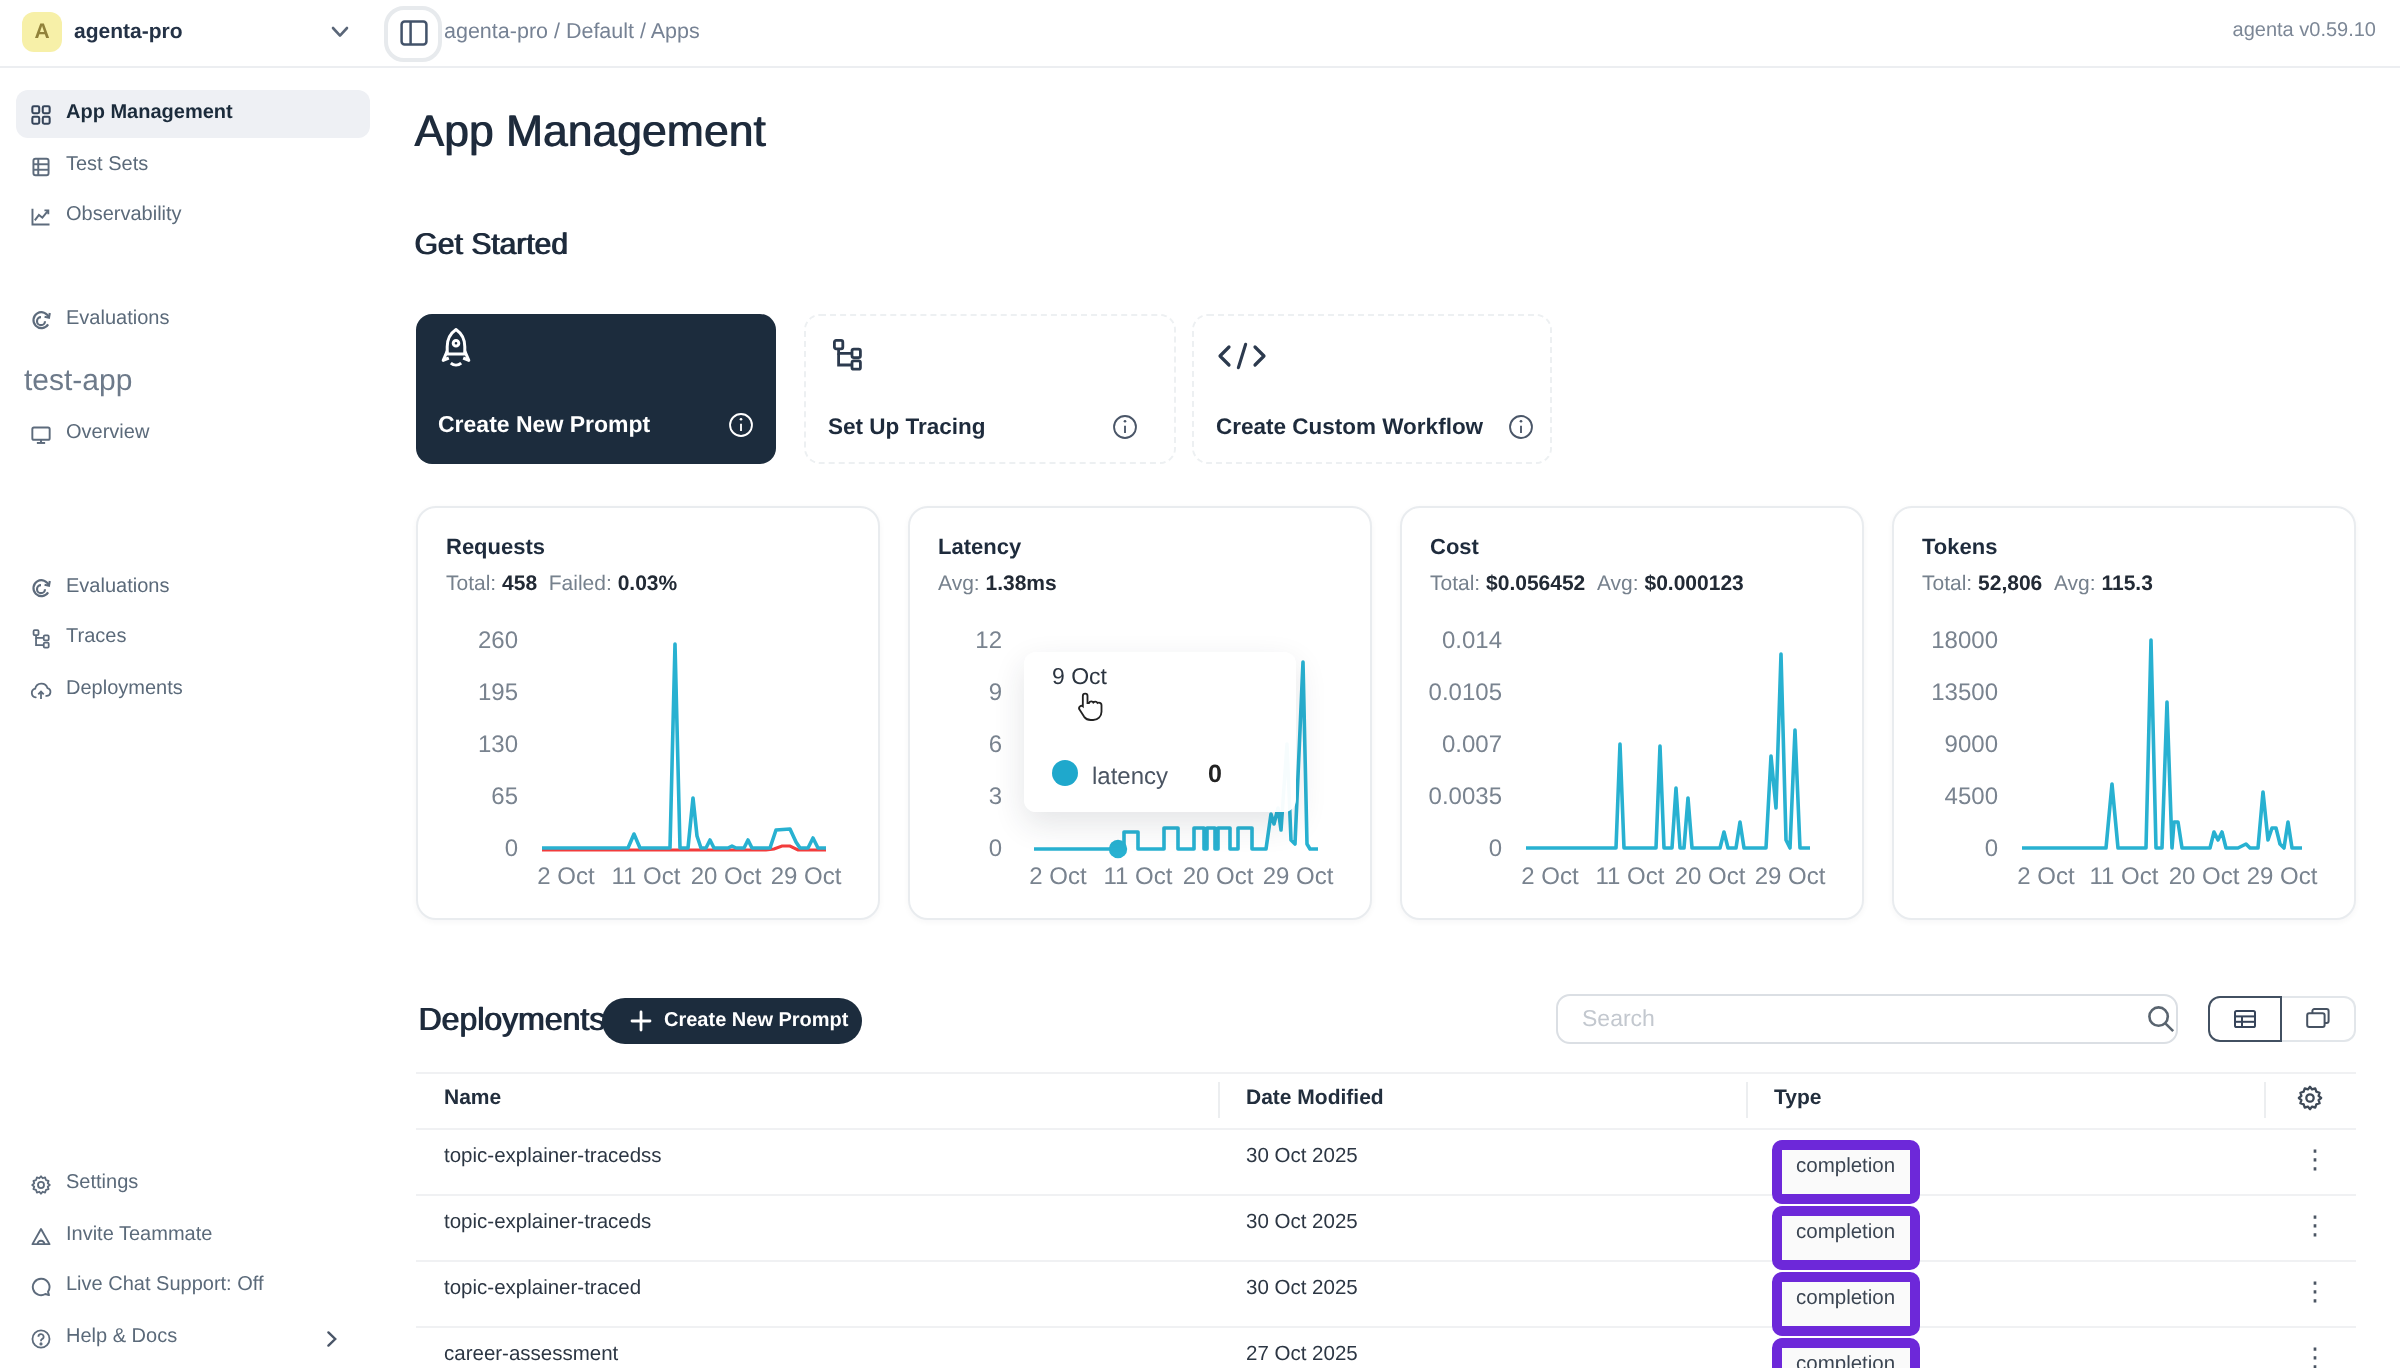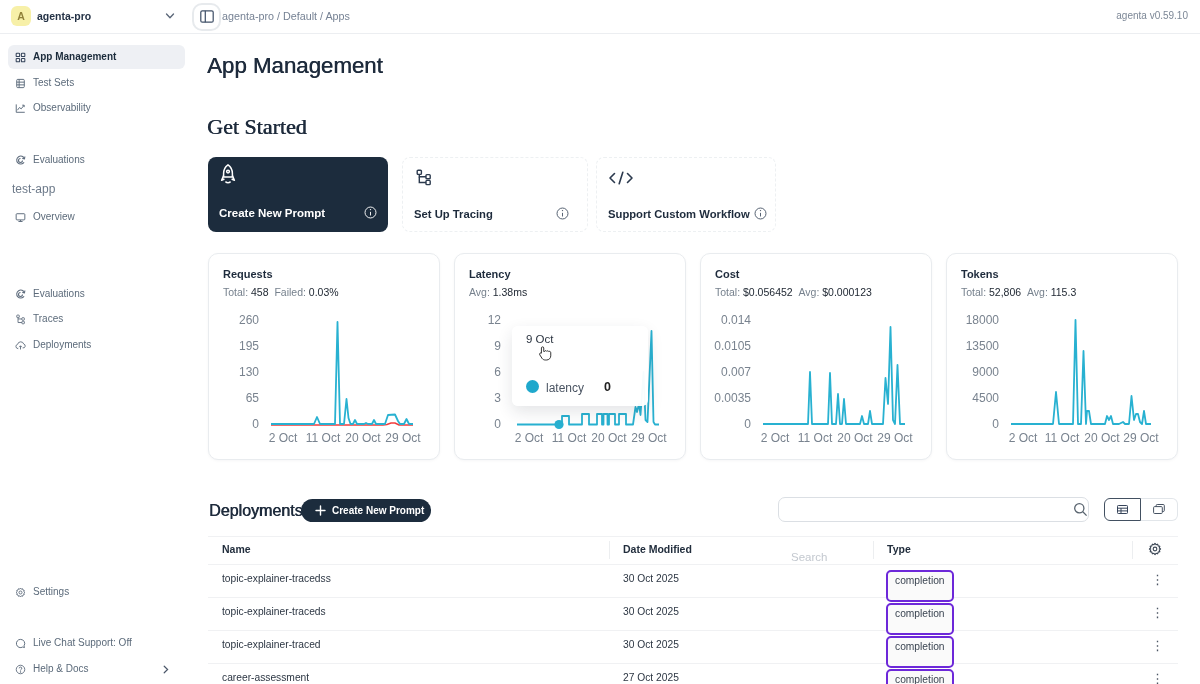--- a/index.html
+++ b/index.html
@@ -12,44 +12,44 @@
 #wsname{position:absolute;left:37px;top:10px;font-size:10.5px;font-weight:700;color:#243246;}
 #crumb{position:absolute;left:222px;top:10px;font-size:10.75px;color:#768294;}
 #ver{position:absolute;right:12px;top:10px;font-size:10px;color:#7c8796;}
 #toggle{position:absolute;left:192px;top:3px;width:29px;height:28px;border:2px solid #e7eaed;border-radius:10px;background:#fff;}
 
 .mi{position:absolute;left:8px;width:177px;height:24px;border-radius:6px;}
 .mi .lbl{position:absolute;left:25px;top:0;height:24px;line-height:24px;font-size:10px;color:#5b6a7a;white-space:nowrap;}
 .mi.sel{background:#eef0f4;}
 .mi.sel .lbl{color:#1b2b3b;font-weight:700;}
 .mi .ico{position:absolute;left:7px;top:6.5px;width:11px;height:11px;}
-.grplbl{position:absolute;left:12px;font-size:12px;color:#6d7a8a;}
+.grplbl{position:absolute;left:12px;font-size:15px;color:#6d7a8a;}
 
 #h1{position:absolute;left:207px;top:53px;font-size:22.25px;font-weight:400;color:#1e2b3c;text-shadow:0.5px 0 0 #1e2b3c;}
-#h2{position:absolute;left:207px;top:114px;font-size:22px;font-weight:400;color:#1e2b3c;text-shadow:0.6px 0 0 #1e2b3c;font-family:Liberation Serif, serif;}
+#h2{position:absolute;left:207px;top:114px;font-size:15px;font-weight:400;color:#1e2b3c;text-shadow:0.6px 0 0 #1e2b3c;}
 .gcard{position:absolute;top:157px;height:75px;border-radius:8px;}
 .gc-dark{background:#1c2c3d;}
 .gc-lite{border:1px dashed #edf0f2;background:#fff;}
 
 .ccard{position:absolute;top:253px;width:232px;height:207px;border:1px solid #e9ecef;border-radius:10px;background:#fff;box-shadow:0 1px 3px rgba(20,30,50,.04);}
 .ccard .t{position:absolute;left:14px;top:14px;font-size:11px;font-weight:700;color:#1e2b3c;}
 .ccard .s{position:absolute;left:14px;top:32px;font-size:10.5px;color:#76818d;}
-.ccard .s b{color:#222a35;font-weight:400;}
+.ccard .s b{color:#222a35;font-weight:700;}
 .ccard svg{position:absolute;left:0;top:0;}
 
 #apph{position:absolute;left:209px;top:502px;font-size:16px;font-weight:400;color:#1e2b3c;text-shadow:0.6px 0 0 #1e2b3c;}
 #newbtn{position:absolute;left:301px;top:499px;width:130px;height:23px;border-radius:12px;background:#1c2c3d;color:#fff;font-size:12px;}
 #search{position:absolute;left:778px;top:497px;width:311px;height:25px;border:1px solid #dbdfe4;border-radius:7px;background:#fff;}
-#search .ph{position:absolute;left:12px;top:6px;font-size:11.5px;color:#c3c8cf;margin-top:47px;}
+#search .ph{position:absolute;left:12px;top:6px;font-size:11.5px;color:#c3c8cf;}
 .segb{position:absolute;top:498px;width:37px;height:23px;background:#fff;}
 
 .th{position:absolute;font-size:10.5px;font-weight:700;color:#222e3d;}
 .td{position:absolute;font-size:10.25px;color:#2c3643;}
 .rowline{position:absolute;left:208px;width:970px;height:1px;background:#f0f1f3;}
-.tag{position:absolute;height:32px;line-height:18px;padding:0 7px;border:2px solid #6d28d9;border-radius:5px;background:#fafafa;font-size:10.25px;color:#3b4552;}
+.tag{position:absolute;height:32px;line-height:18px;padding:0 7px;border:5px solid #6d28d9;border-radius:5px;background:#fafafa;font-size:10.25px;color:#3b4552;}
 .dots{position:absolute;left:1151px;width:10px;text-align:center;font-size:13px;color:#4b5563;letter-spacing:0;}
 </style>
 </head>
 <body>
 <div id="app">
 
 <div id="hdr"></div>
 <div id="avatar">A</div>
 <div id="wsname">agenta-pro</div>
 <svg class="abs" style="left:165px;top:12px" width="10" height="8" viewBox="0 0 10 8">
@@ -132,20 +132,27 @@
       </svg>
       <span class="lbl">Traces</span>
     </div>
 
 <div class="mi" style="top:580px">
       <svg class="ico" viewBox="0 0 16 16" fill="none" stroke="#5d6b7c" stroke-width="1.3">
         <circle cx="8" cy="8" r="2.2"></circle>
         <path d="M8 1.6 l1.2 1.5 1.8 -0.6 0.6 1.9 1.9 0.6 -0.6 1.8 1.5 1.2 -1.5 1.2 0.6 1.8 -1.9 0.6 -0.6 1.9 -1.8 -0.6 -1.2 1.5 -1.2 -1.5 -1.8 0.6 -0.6 -1.9 -1.9 -0.6 0.6 -1.8 -1.5 -1.2 1.5 -1.2 -0.6 -1.8 1.9 -0.6 0.6 -1.9 1.8 0.6 Z" stroke-linejoin="round"></path>
       </svg>
       <span class="lbl">Settings</span>
+    </div>
+<div class="mi" style="top:606px">
+      <svg class="ico" viewBox="0 0 16 16" fill="none" stroke="#5d6b7c" stroke-width="1.4" stroke-linejoin="round">
+        <path d="M8 2.2 L14.2 13.2 L1.8 13.2 Z"></path>
+        <path d="M5.5 13.2 a2.5 2.5 0 0 1 5 0"></path>
+      </svg>
+      <span class="lbl">Invite Teammate</span>
     </div>
 <div class="mi" style="top:631px">
       <svg class="ico" viewBox="0 0 16 16" fill="none" stroke="#5d6b7c" stroke-width="1.4">
         <path d="M8 2 a6 6 0 1 0 3.2 11.1 l2.6 0.8 -0.7 -2.5 A6 6 0 0 0 8 2 Z" stroke-linejoin="round"></path>
       </svg>
       <span class="lbl">Live Chat Support: Off</span>
     </div>
 <div class="mi" style="top:657px">
       <svg class="ico" viewBox="0 0 16 16" fill="none" stroke="#5d6b7c" stroke-width="1.3">
         <circle cx="8" cy="8" r="6.2"></circle>
@@ -189,21 +196,21 @@
         <line x1="7" y1="6.3" x2="7" y2="10.2"></line>
         <circle cx="7" cy="3.9" r="0.72" fill="#4a5668" stroke="none"></circle>
       </svg>
 </div>
 <div class="gcard gc-lite" style="left:596px;width:180px;">
   <svg style="position:absolute;left:11px;top:13px" width="26" height="14" viewBox="0 0 26 14" fill="none" stroke="#2c3a4e" stroke-width="1.6" stroke-linecap="round" stroke-linejoin="round">
         <path d="M6.5 2.5 L2 7 L6.5 11.5"></path>
         <path d="M19.5 2.5 L24 7 L19.5 11.5"></path>
         <path d="M14.8 1.2 L11.2 12.8"></path>
       </svg>
-  <div style="position:absolute;left:11px;top:50px;font-size:11.25px;font-weight:700;color:#1e2b3c;">Support Custom Workflow</div>
+  <div style="position:absolute;left:11px;top:50px;font-size:11.25px;font-weight:700;color:#1e2b3c;">Create Custom Workflow</div>
   <svg style="position:absolute;left:157px;top:49px" width="13" height="13" viewBox="0 0 14 14" fill="none" stroke="#4a5668" stroke-width="1">
         <circle cx="7" cy="7" r="5.9"></circle>
         <line x1="7" y1="6.3" x2="7" y2="10.2"></line>
         <circle cx="7" cy="3.9" r="0.72" fill="#4a5668" stroke="none"></circle>
       </svg>
 </div>
 <div class="ccard" style="left:208px;">
   <div class="t">Requests</div>
   <div class="s">Total: <b>458</b> &nbsp;Failed: <b>0.03%</b></div>
   <svg width="232" height="207" viewBox="0 0 232 207" font-family="Liberation Sans,sans-serif">

